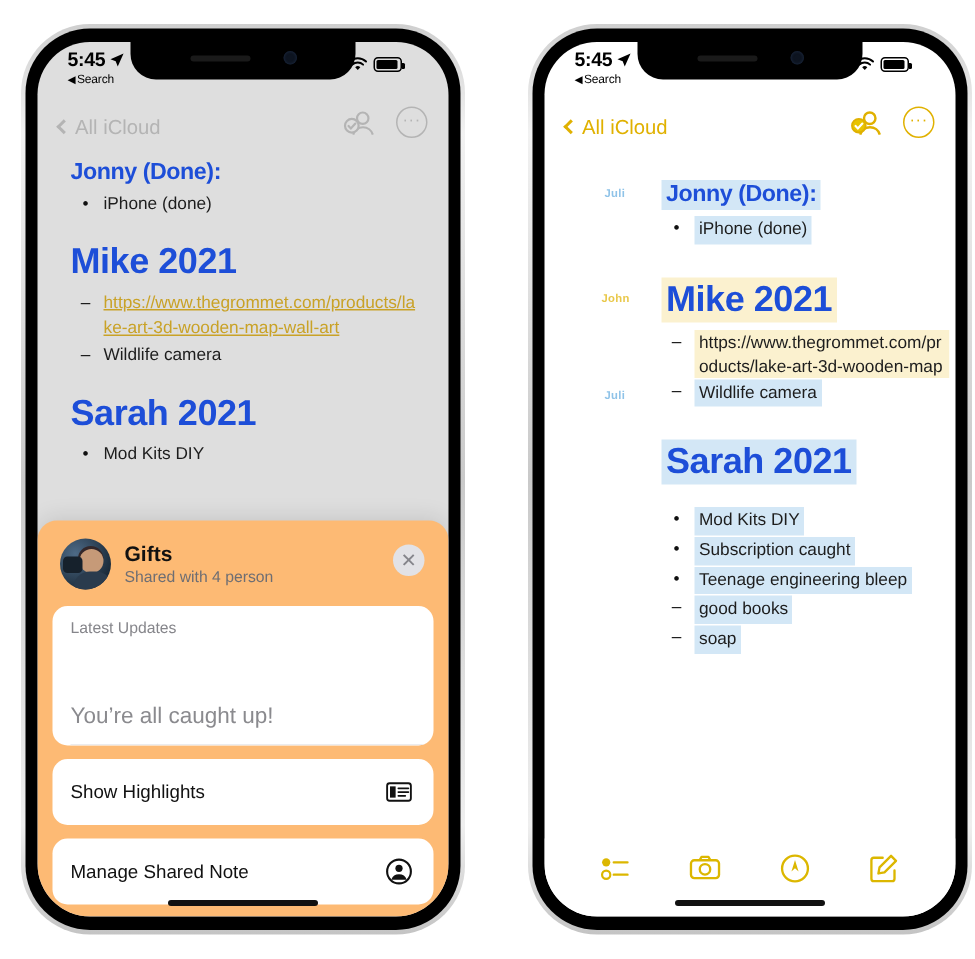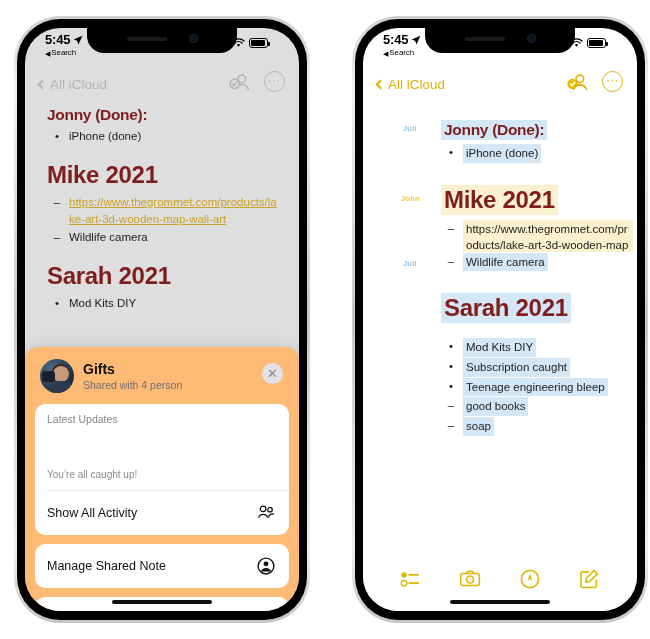--- a/index.html
+++ b/index.html
@@ -115,21 +115,21 @@
   .navbar.grayed .icon-circle { color: #b4b4b4; border-color: #b4b4b4; }
 
   
   .note {
     position: absolute; top: 64px; left: 0; right: 0; bottom: 0;
     padding: 14px 18px 0 22px;
     overflow: hidden;
   }
   .note-gray { color: #1a1a1a; }
   h2.note-h {
-    font-size: 15.5px; font-weight: bold; color: #7f1d1d;
+    font-size: 15.5px; font-weight: bold; color: #1d4ed8;
     margin: 0 0 4px 0; letter-spacing: -.3px;
   }
   h2.note-h.big { font-size: 24px; margin-top: 16px; margin-bottom: 5px; }
   ul.note-list { list-style: none; margin: 0 0 0 6px; }
   ul.note-list li {
     font-size: 11.5px; color: #1d1d1d;
     display: flex; gap: 8px; line-height: 1.45;
     margin-bottom: 1px;
   }
   ul.note-list li .mk { width: 8px; flex: none; text-align: center; color:#111; }
@@ -219,21 +219,21 @@
     width: 21px; height: 21px; border-radius: 50%;
     background: #e2e2e6; display: flex; align-items: center; justify-content: center;
     color: #85858b; font-size: 13px; line-height: 0; font-weight: normal;
   }
   .card {
     background: #fff; border-radius: 10px; margin-bottom: 9px;
     overflow: hidden;
   }
   .card-sec { padding: 9px 12px 10px 12px; }
   .sec-label { font-size: 10.5px; color: #86868b; margin-bottom: 16px; }
-  .sec-val { font-size: 10px; color: #8a8a8e; margin-top: 44px; }
+  .sec-val { font-size: 15px; color: #8a8a8e; margin-top: 44px; }
   .card-divider { height: 1px; background: #ececee; margin-left: 12px; }
   .card-row {
     display: flex; align-items: center; justify-content: space-between;
     padding: 12px 13px 12px 12px;
     font-size: 12.5px; color: #111;
   }
   .row-icon { width: 20px; height: 20px; color: #111; }
 </style>
 </head>
 <body>
@@ -342,54 +342,43 @@
             </div>
             <div class="close-btn">✕</div>
           </div>
 
           <div class="card">
             <div class="card-sec">
               <div class="sec-label">Latest Updates</div>
               <div class="sec-val">You’re all caught up!</div>
             </div>
             <div class="card-divider"></div>
+          </div>
+
+          <div class="card">
             <div class="card-row">
-              <span>Show All Activity</span>
+              <span>Show Highlights</span>
               <span class="row-icon">
                 <svg width="20" height="20" viewBox="0 0 24 24">
-                  <circle cx="8.5" cy="7" r="3.4" fill="none" stroke="#111" stroke-width="1.5"></circle>
-                  <circle cx="16.8" cy="8" r="2.7" fill="none" stroke="#111" stroke-width="1.5"></circle>
-                  <path d="M3 17.5 a5.8 5.8 0 0 1 11 0" fill="none" stroke="#111" stroke-width="1.5"></path>
-                  <path d="M15 17.5 a4.8 4.8 0 0 1 6.6 -4.2" fill="none" stroke="#111" stroke-width="1.5"></path>
+                  <rect x="2.5" y="5" width="19" height="14" rx="2" fill="none" stroke="#111" stroke-width="1.5"></rect>
+                  <rect x="4.8" y="7.5" width="4.5" height="9" fill="#111"></rect>
+                  <path d="M11.5 9 h8 M11.5 12 h8 M11.5 15 h5.5" stroke="#111" stroke-width="1.4" stroke-linecap="round"></path>
                 </svg>
               </span>
             </div>
           </div>
 
           <div class="card">
             <div class="card-row">
               <span>Manage Shared Note</span>
               <span class="row-icon">
                 <svg width="20" height="20" viewBox="0 0 24 24">
                   <circle cx="12" cy="12" r="9.5" fill="none" stroke="#111" stroke-width="1.7"></circle>
                   <circle cx="12" cy="9.4" r="2.9" fill="#111"></circle>
                   <path d="M5.8 18.6 a6.6 6.6 0 0 1 12.4 0" fill="#111"></path>
-                </svg>
-              </span>
-            </div>
-          </div>
-
-          <div class="card">
-            <div class="card-row">
-              <span>Show Highlights</span>
-              <span class="row-icon">
-                <svg width="20" height="20" viewBox="0 0 24 24">
-                  <rect x="2.5" y="5" width="19" height="14" rx="2" fill="none" stroke="#111" stroke-width="1.5"></rect>
-                  <rect x="4.8" y="7.5" width="4.5" height="9" fill="#111"></rect>
-                  <path d="M11.5 9 h8 M11.5 12 h8 M11.5 15 h5.5" stroke="#111" stroke-width="1.4" stroke-linecap="round"></path>
                 </svg>
               </span>
             </div>
           </div>
         </div>
 
         <div class="home-ind"></div>
       </div>
     </div>
   </div>

